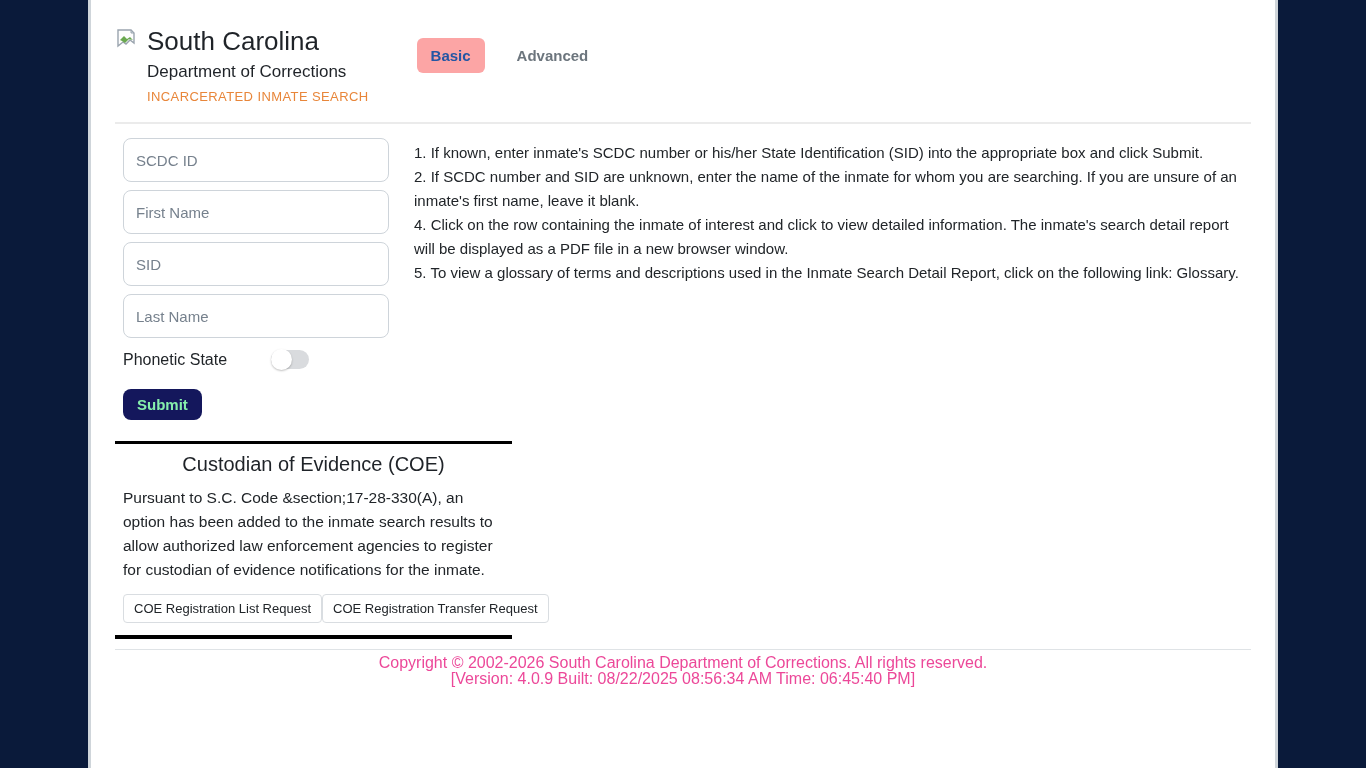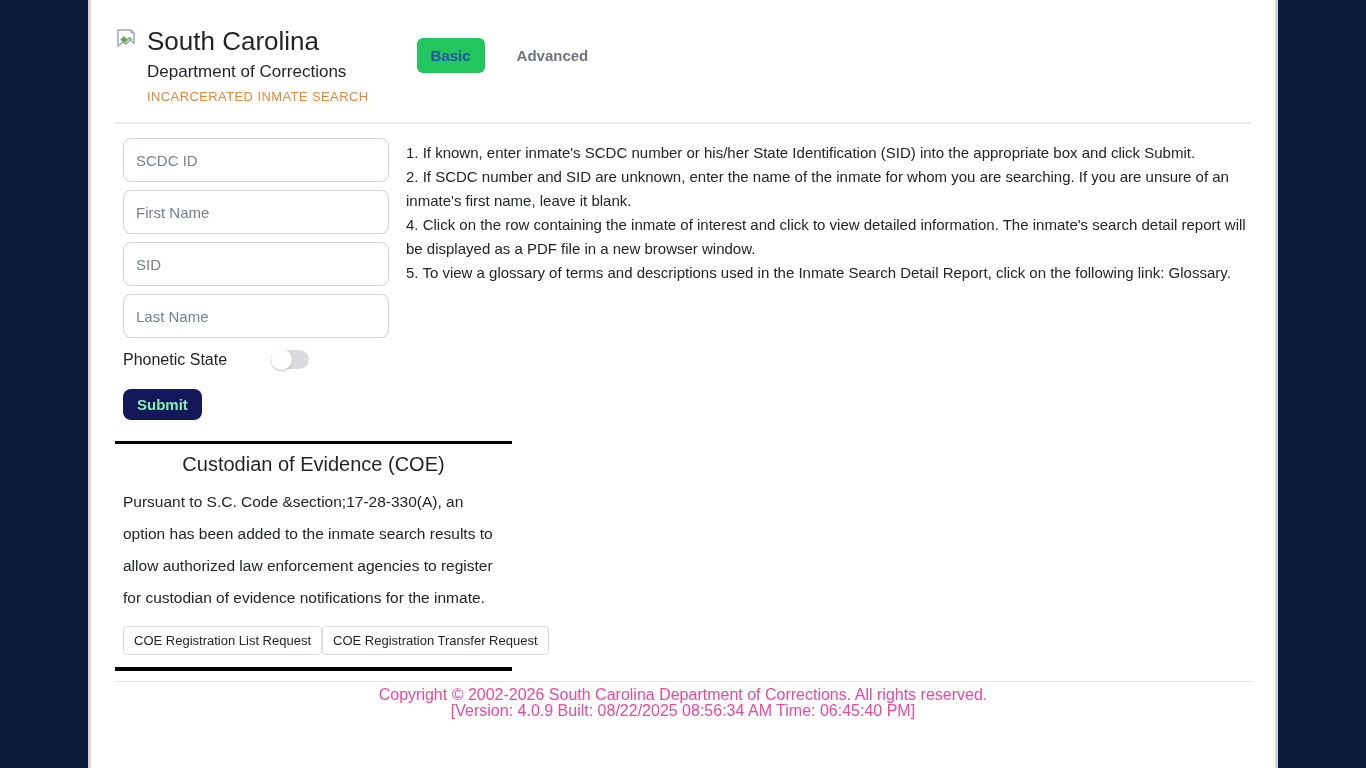--- a/index.html
+++ b/index.html
@@ -26,25 +26,25 @@
   .brand-text .title { font-size: 26px; line-height: 30px; color: #1f2328; }
   .brand-text .subtitle { font-size: 17px; line-height: 24px; margin-top: 4px; color: #1f2328; }
   .brand-text .tagline { font-size: 13px; line-height: 17px; margin-top: 4px; color: #e8863a; letter-spacing: 0.4px; }
   .tabs { margin-left: 48px; margin-top: 12px; display: flex; gap: 18px; }
   .tab {
     font-family: "Liberation Sans", sans-serif;
     font-size: 15px; font-weight: 600;
     color: #6c757d; background: transparent; border: none;
     padding: 9px 14px; border-radius: 6px; cursor: pointer;
   }
-  .tab.active { background: #22c55e; color: #2456a4; }
+  .tab.active { background: #fca5a5; color: #2456a4; }
   .header-divider { border-bottom: 2px solid #ebebeb; margin-top: 17px; }
 
   
-  .main-row { display: flex; margin-top: 14px; }
+  .main-row { display: flex; margin-top: 14px; gap: 8px; }
   .left-col { width: 291px; flex: 0 0 auto; padding-left: 8px; }
   .text-input {
     display: block; width: 266px; height: 44px;
     border: 1px solid #ced4da; border-radius: 8px;
     padding: 0 12px; font-size: 15px; color: #212529;
     font-family: "Liberation Sans", sans-serif;
     margin-bottom: 8px; outline: none; background: #fff;
   }
   .text-input::placeholder { color: #76818d; opacity: 1; }
   .phonetic-row { display: flex; align-items: center; margin-top: 12px; margin-bottom: 6px; }
@@ -67,21 +67,21 @@
 
   
   .instructions { flex: 1; padding-top: 3px; }
   .instruction { font-size: 15px; line-height: 24px; color: #212529; }
 
   
   .coe { width: 397px; margin-top: 21px; }
   .coe-rule { height: 3px; background: #000; }
   .coe-rule.bottom { height: 4px; margin-top: 12px; }
   .coe-title { font-size: 20px; font-weight: 400; text-align: center; margin: 9px 0 10px 0; color: #1f2328; }
-  .coe-body { font-size: 15.5px; line-height: 32px; padding: 0 8px; color: #212529; }
+  .coe-body { font-size: 15.5px; line-height: 24px; padding: 0 8px; color: #212529; }
   .coe-buttons { display: flex; margin-top: 12px; padding-left: 8px; }
   .coe-btn {
     font-family: "Liberation Sans", sans-serif;
     font-size: 13px; color: #212529; background: #fff;
     border: 1px solid #d9dde1; border-radius: 4px;
     padding: 6px 10px; cursor: pointer; white-space: nowrap;
   }
 
   
   .footer { margin-top: 10px; border-top: 1px solid #dfe3e6; text-align: center; padding-top: 5px; }

